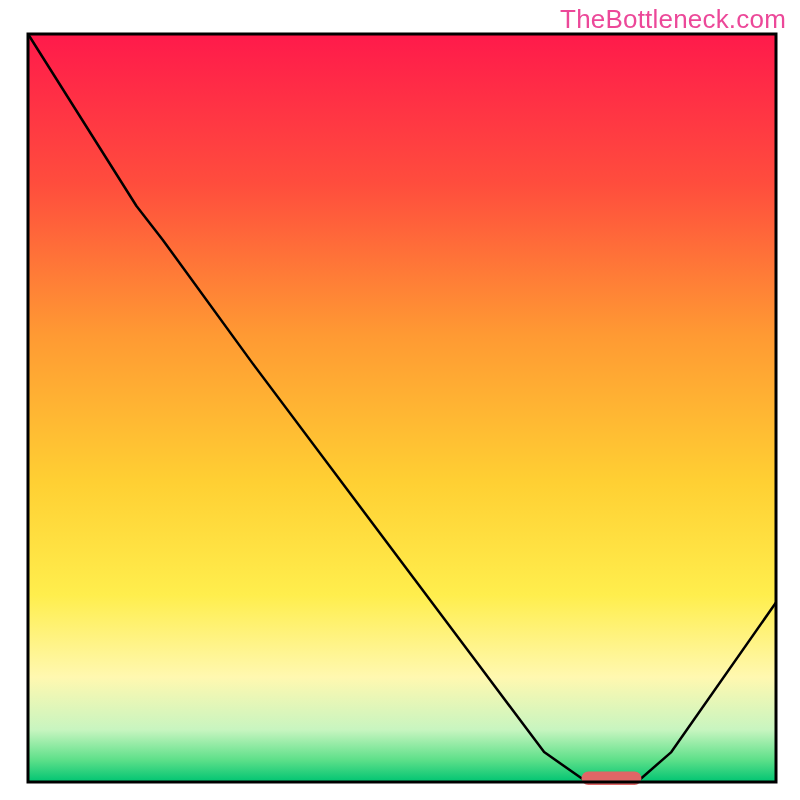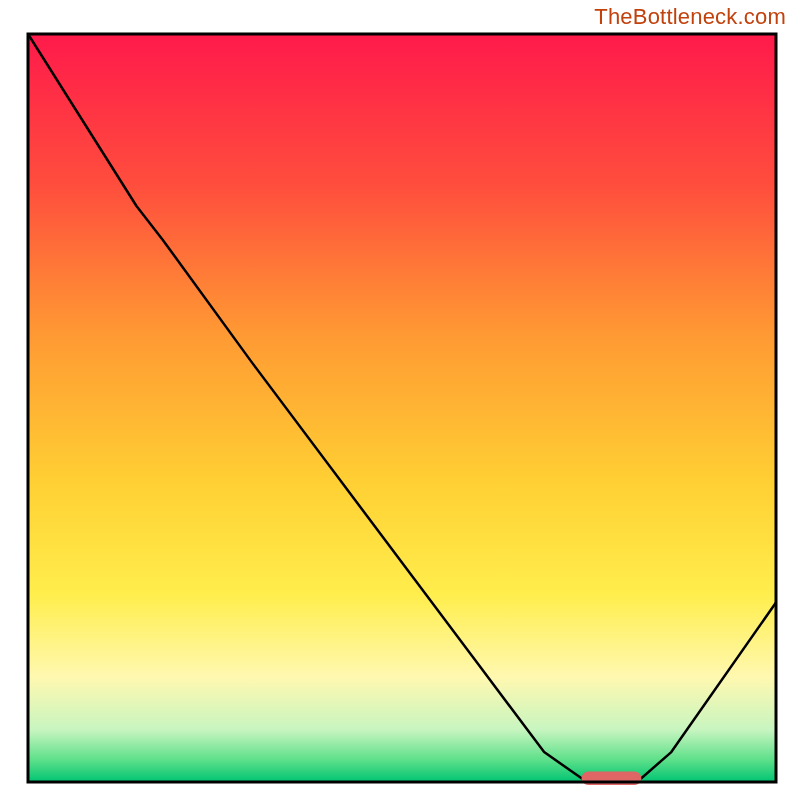--- a/index.html
+++ b/index.html
@@ -12,22 +12,22 @@
   }
   .chart-container {
     position: relative;
     width: 800px;
     height: 800px;
   }
   .watermark {
     position: absolute;
     top: 4px;
     right: 14px;
-    font-size: 22px;
-    color: #c2410c;
+    font-size: 26px;
+    color: #ec4899;
     font-weight: 500;
     letter-spacing: 0.2px;
   }
   svg {
     display: block;
   }
 </style>
 </head>
 <body>
 

